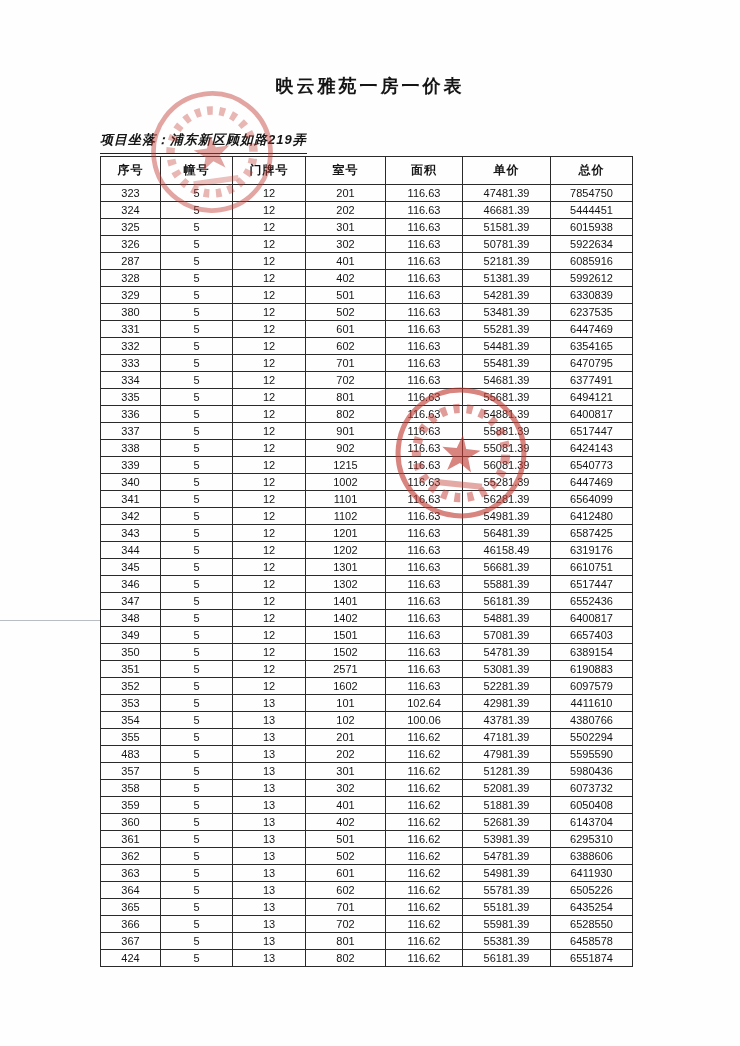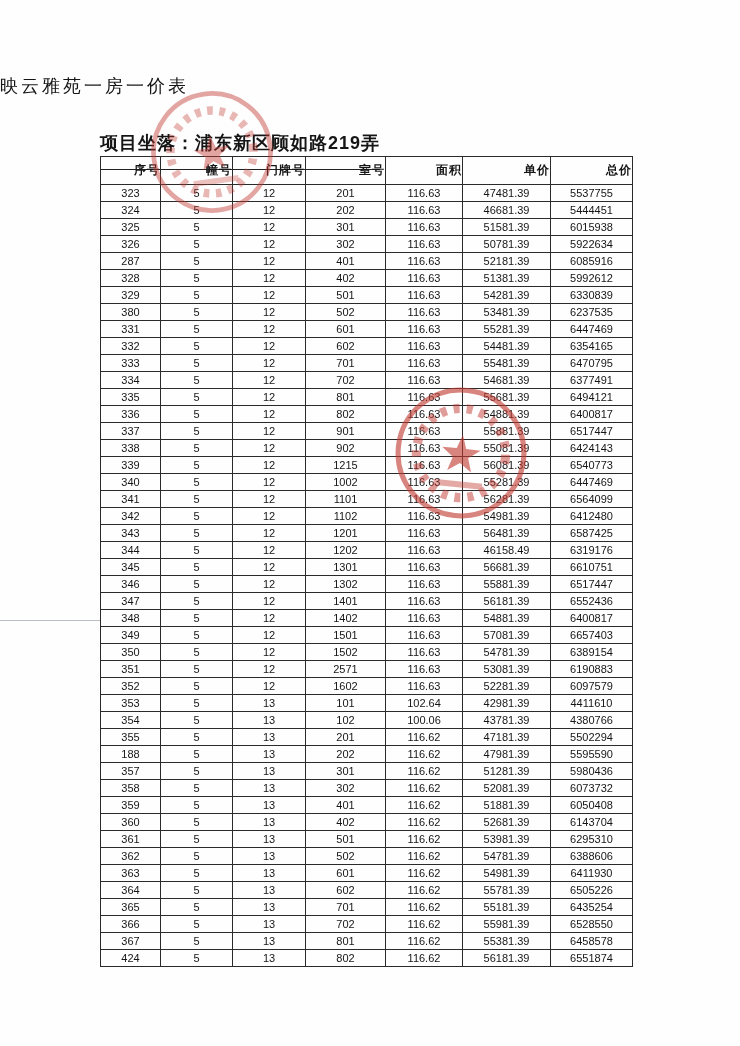--- a/index.html
+++ b/index.html
@@ -6,45 +6,45 @@
   .page{
     position:relative;
     width:740px;height:1046px;
     background:#fefefe;
     font-family:"Liberation Sans","DejaVu Sans",sans-serif;
     color:#151515;
     overflow:hidden;
   }
   .title{
     position:absolute;top:74px;left:0;width:100%;
-    font-size:18px;font-weight:normal;letter-spacing:3px;
+    text-align:center;font-size:18px;font-weight:bold;letter-spacing:3px;
   }
   .location{
     position:absolute;top:131px;left:100px;
-    font-size:18px;font-weight:bold;
-    border-bottom:1.5px solid #222;padding-bottom:14px;letter-spacing:1px;
+    font-size:13px;font-weight:bold;
+    border-bottom:1.5px solid #222;padding-bottom:4px;letter-spacing:1px;font-style:italic;
   }
   table.price{
     position:absolute;top:156px;left:100px;
     border-collapse:collapse;table-layout:fixed;
     background:transparent;
   }
   table.price col.c0{width:60px;}
   table.price col.c1{width:72px;}
   table.price col.c2{width:73px;}
   table.price col.c3{width:80px;}
   table.price col.c4{width:77px;}
   table.price col.c5{width:88px;}
   table.price col.c6{width:82px;}
   table.price th, table.price td{
     border:1px solid #2a2a2a;
     text-align:center;vertical-align:middle;
     padding:0;overflow:hidden;white-space:nowrap;
   }
-  table.price th{height:27px;font-size:12px;font-weight:bold;letter-spacing:1px;text-align:right;}
+  table.price th{height:27px;font-size:12px;font-weight:bold;letter-spacing:1px;}
   table.price td{height:16px;font-size:11px;line-height:16px;}
   .scan-line{
     position:absolute;top:620px;left:0;width:100px;height:1px;
     background:#b9bec4;
   }
   .seal{position:absolute;pointer-events:none;}
   .seal-top{left:146px;top:86px;opacity:0.45;transform:rotate(-8deg);}
   .seal-mid{left:390px;top:382px;opacity:0.62;transform:rotate(6deg);}
 </style>
 </head>
@@ -78,21 +78,21 @@
         </tr>
     </thead>
     <tbody>
         <tr>
           <td>323</td>
           <td>5</td>
           <td>12</td>
           <td>201</td>
           <td>116.63</td>
           <td>47481.39</td>
-          <td>5537755</td>
+          <td>7854750</td>
         </tr>
         <tr>
           <td>324</td>
           <td>5</td>
           <td>12</td>
           <td>202</td>
           <td>116.63</td>
           <td>46681.39</td>
           <td>5444451</td>
         </tr>
@@ -369,21 +369,21 @@
         <tr>
           <td>355</td>
           <td>5</td>
           <td>13</td>
           <td>201</td>
           <td>116.62</td>
           <td>47181.39</td>
           <td>5502294</td>
         </tr>
         <tr>
-          <td>188</td>
+          <td>483</td>
           <td>5</td>
           <td>13</td>
           <td>202</td>
           <td>116.62</td>
           <td>47981.39</td>
           <td>5595590</td>
         </tr>
         <tr>
           <td>357</td>
           <td>5</td>

